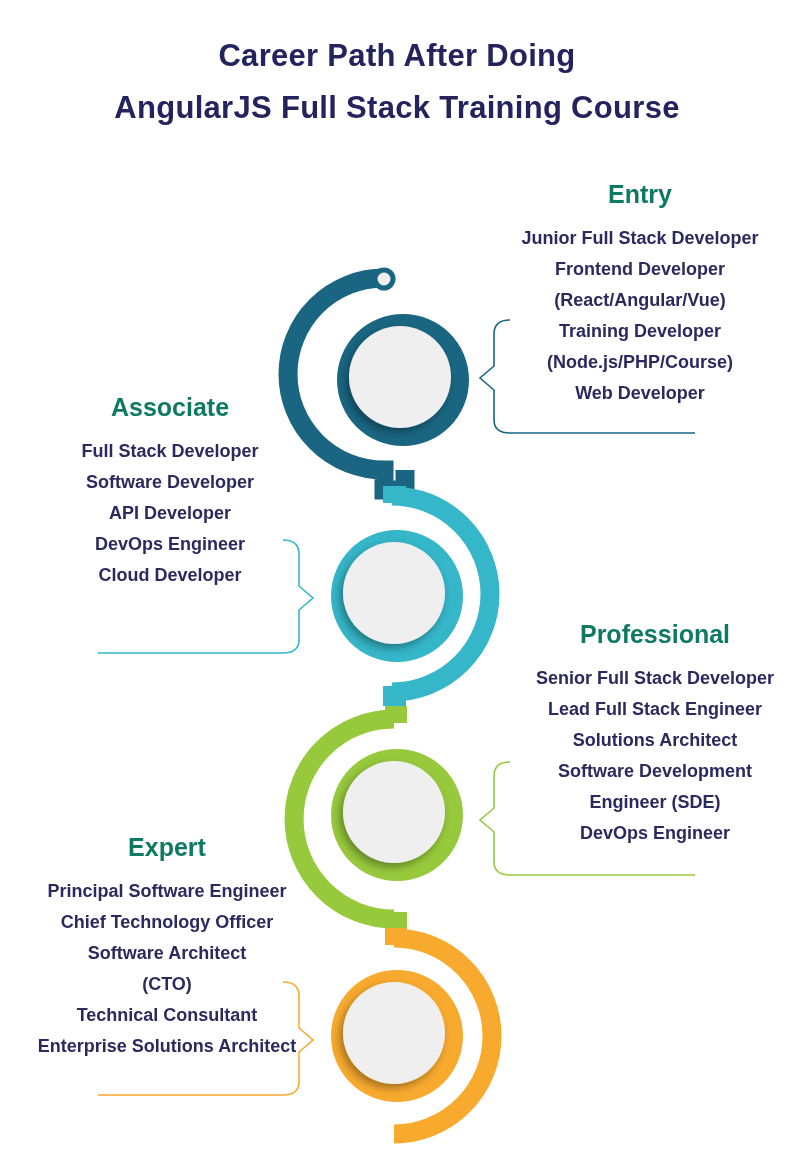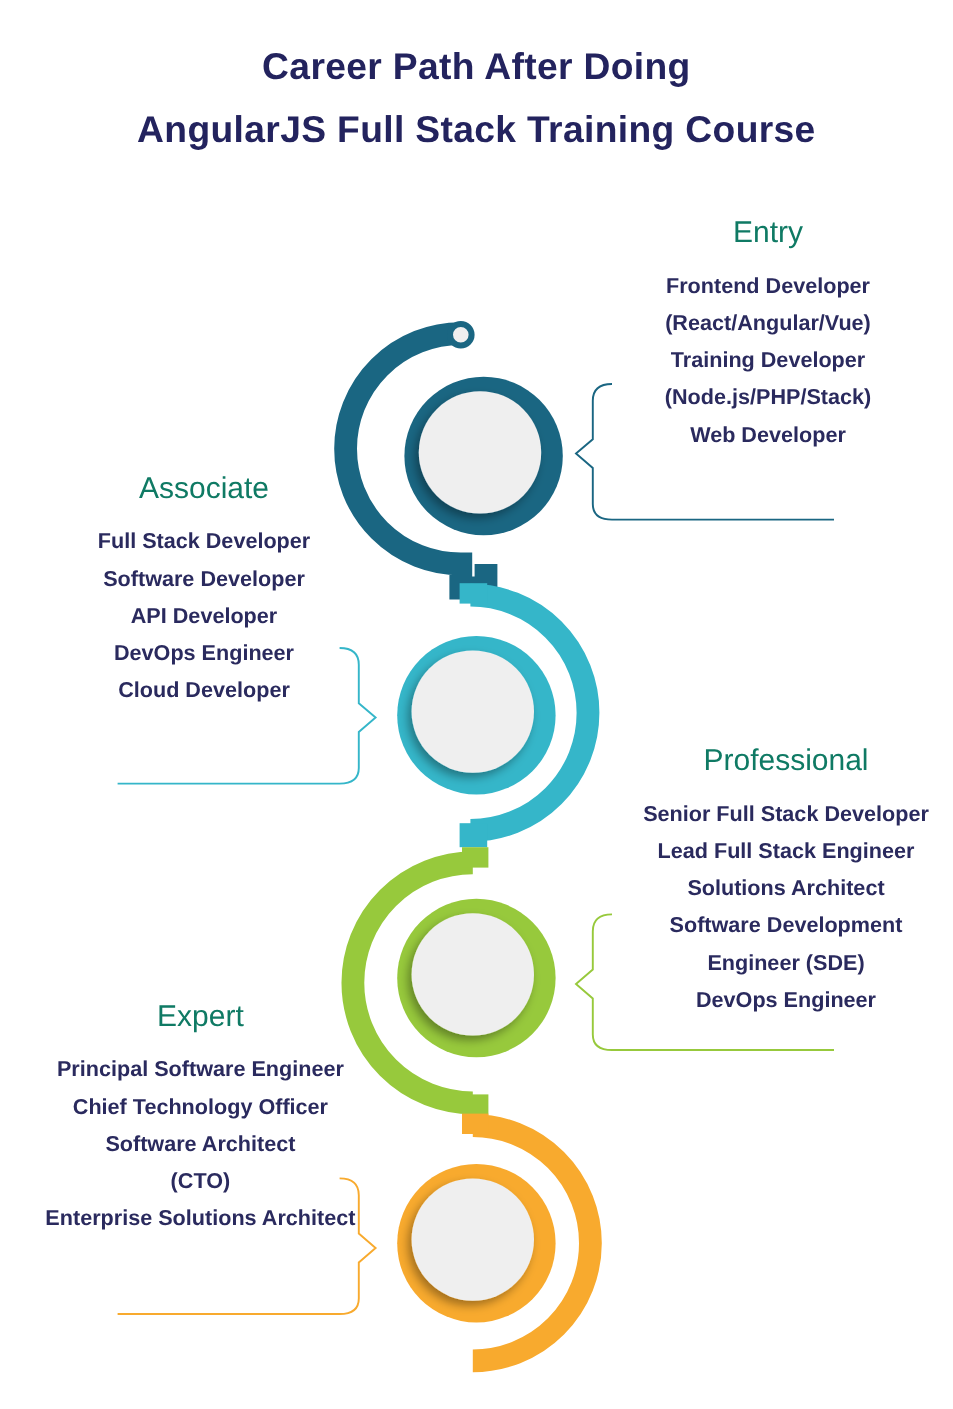--- a/index.html
+++ b/index.html
@@ -3,21 +3,21 @@
   <meta charset="utf-8">
   <style>
     html, body { margin: 0; padding: 0; background: #ffffff; }
     body { width: 794px; height: 1174px; position: relative; overflow: hidden;
            font-family: "Liberation Sans", "DejaVu Sans", sans-serif; }
     .title { position: absolute; left: 0; width: 794px; top: 30px; text-align: center;
              color: #23235e; font-weight: bold; font-size: 31px; line-height: 52px; letter-spacing: 0.3px; }
     .title div { display: block; }
     svg.path { position: absolute; left: 0; top: 0; }
     .block { position: absolute; text-align: center; }
-    .heading { font-weight: normal; font-size: 25px; color: #0f7a64; line-height: 30px; margin-bottom: 14px; }
+    .heading { font-weight: bold; font-size: 25px; color: #0f7a64; line-height: 30px; margin-bottom: 14px; }
     .item { font-weight: bold; font-size: 18px; color: #2a2a5e; line-height: 31px; white-space: nowrap; }
   </style>
 </head>
 <body>
 
 <div class="title">
   <div>Career Path After Doing</div>
   <div>AngularJS Full Stack Training Course</div>
 </div>
 
@@ -60,24 +60,25 @@
   </g>
 
   <path d="M 510 320 Q 494 320 494 334 L 494 366 L 480 378 L 494 390 L 494 420 Q 494 433 510 433 L 695 433" fill="none" stroke="#1a6682" stroke-width="1.6"></path>
   <path d="M 283 540 Q 299 540 299 554 L 299 586 L 313 598 L 299 610 L 299 640 Q 299 653 283 653 L 98 653" fill="none" stroke="#35b6c9" stroke-width="1.6"></path>
   <path d="M 510 762 Q 494 762 494 776 L 494 808 L 480 820 L 494 832 L 494 862 Q 494 875 510 875 L 695 875" fill="none" stroke="#97c93c" stroke-width="1.6"></path>
   <path d="M 283 982 Q 299 982 299 996 L 299 1028 L 313 1040 L 299 1052 L 299 1082 Q 299 1095 283 1095 L 98 1095" fill="none" stroke="#f8aa2e" stroke-width="1.6"></path>
 </svg>
 
 <div class="block" style="left:490px; width:300px; top:179px;">
   <div class="heading">Entry</div>
+  <div class="item">Junior Full Stack Developer</div>
   <div class="item">Frontend Developer</div>
   <div class="item">(React/Angular/Vue)</div>
   <div class="item">Training Developer</div>
-  <div class="item">(Node.js/PHP/Stack)</div>
+  <div class="item">(Node.js/PHP/Course)</div>
   <div class="item">Web Developer</div>
 </div>
 
 <div class="block" style="left:20px; width:300px; top:392px;">
   <div class="heading">Associate</div>
   <div class="item">Full Stack Developer</div>
   <div class="item">Software Developer</div>
   <div class="item">API Developer</div>
   <div class="item">DevOps Engineer</div>
   <div class="item">Cloud Developer</div>
@@ -92,14 +93,15 @@
   <div class="item">Engineer (SDE)</div>
   <div class="item">DevOps Engineer</div>
 </div>
 
 <div class="block" style="left:17px; width:300px; top:832px;">
   <div class="heading">Expert</div>
   <div class="item">Principal Software Engineer</div>
   <div class="item">Chief Technology Officer</div>
   <div class="item">Software Architect</div>
   <div class="item">(CTO)</div>
+  <div class="item">Technical Consultant</div>
   <div class="item">Enterprise Solutions Architect</div>
 </div>
 
 </body></html>

